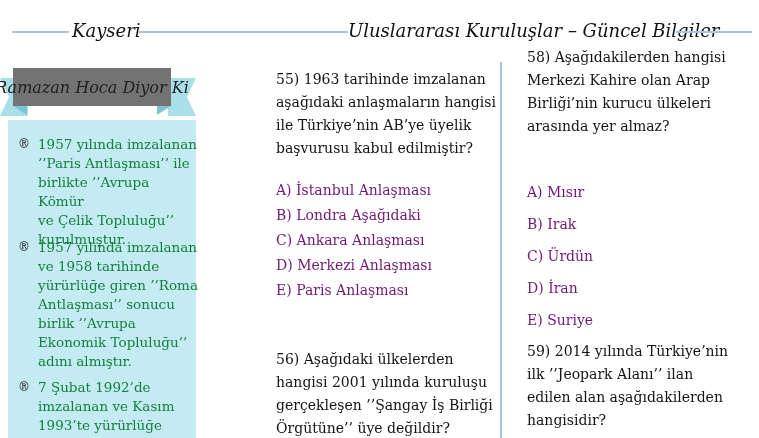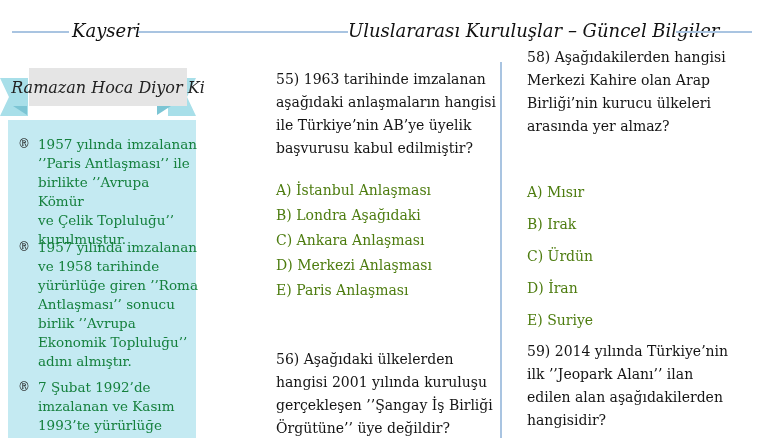--- a/index.html
+++ b/index.html
@@ -22,21 +22,21 @@
   .page-title{position:absolute;left:348px;top:20px;width:326px;text-align:center;font-size:18px;white-space:nowrap;}
   
   .ribbon{position:absolute;left:0;top:66px;width:200px;height:56px;}
   .ribbon .wing{position:absolute;top:12px;width:28px;height:38px;background:#a8dfe9;}
   .ribbon .wing.left{left:0;clip-path:polygon(0 0,100% 0,100% 100%,0 100%,32% 50%);}
   .ribbon .wing.right{left:168px;clip-path:polygon(0 0,100% 0,68% 50%,100% 100%,0 100%);}
   .ribbon .fold{position:absolute;width:14px;height:9px;background:#7cc5d4;}
   .ribbon .fold.fl{left:13px;top:40px;clip-path:polygon(0 0,100% 0,100% 100%);}
   .ribbon .fold.fr{left:157px;top:40px;clip-path:polygon(0 0,100% 0,0 100%);}
   .ribbon .band{
-    position:absolute;left:29px;top:2px;width:158px;height:38px;background:#e5e5e5;
+    position:absolute;left:13px;top:2px;width:158px;height:38px;background:#737373;
     display:flex;align-items:center;justify-content:center;
   }
   .banner-title{font-size:16px;font-style:italic;color:#222;white-space:nowrap;}
   
   .notebox{position:absolute;left:8px;top:120px;width:188px;height:318px;background:#c4eaf2;}
   .note{position:absolute;width:190px;}
   .note .bullet{position:absolute;left:18px;top:0;font-size:12px;color:#222;line-height:19px;}
   .note .ntext{
     position:absolute;left:38px;top:0;width:160px;
     font-size:13.5px;line-height:19px;white-space:pre-line;color:#15803d;
@@ -47,21 +47,21 @@
   .qtext{
     position:absolute;font-size:14px;line-height:23px;white-space:pre-line;color:#141414;
   }
   .q55{left:276px;top:68px;width:225px;}
   .q56{left:276px;top:348px;width:225px;}
   .q58{left:527px;top:46px;width:225px;}
   .q59{left:527px;top:340px;width:225px;}
   .options{position:absolute;width:225px;}
   .opts55{left:276px;top:178px;}
   .opts58{left:527px;top:172px;}
-  .option{font-size:14px;color:#4d7c0f;white-space:nowrap;}
+  .option{font-size:14px;color:#701a75;white-space:nowrap;}
   .opts55 .option{line-height:25px;height:25px;}
   .opts58 .option{line-height:24px;height:24px;margin-top:8px;}
 </style>
 </head>
 <body>
 
 <div class="hrule r1"></div>
 <span class="script kayseri">Kayseri</span>
 <div class="hrule r2"></div>
 <span class="script page-title">Uluslararası Kuruluşlar – Güncel Bilgiler</span>

